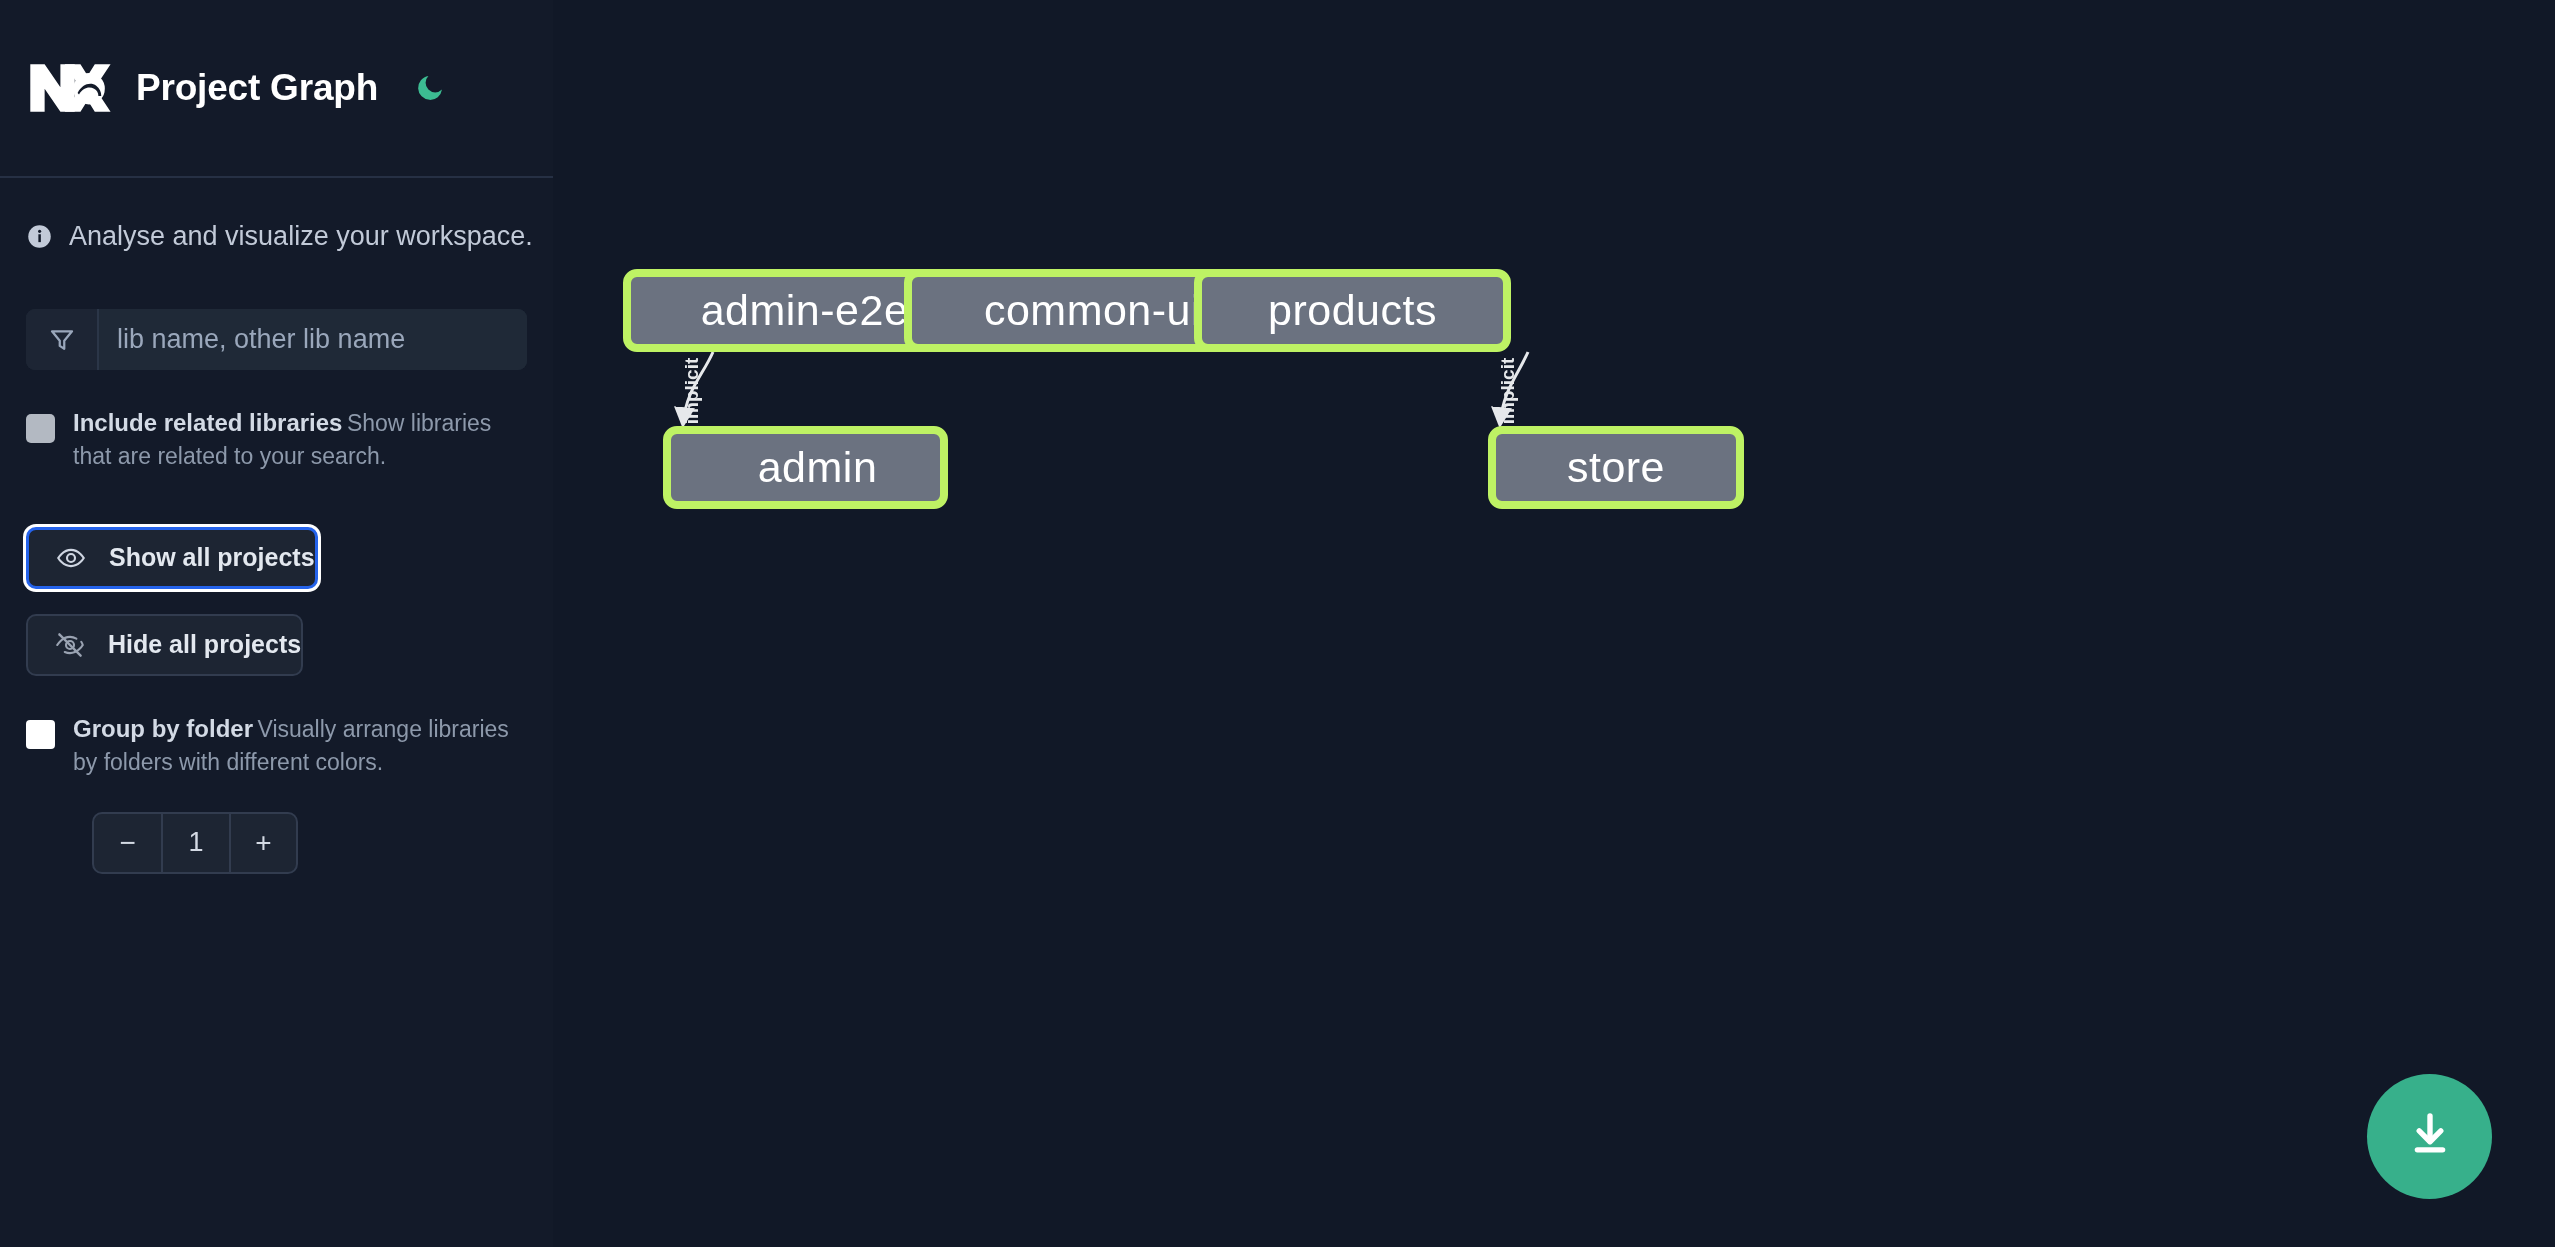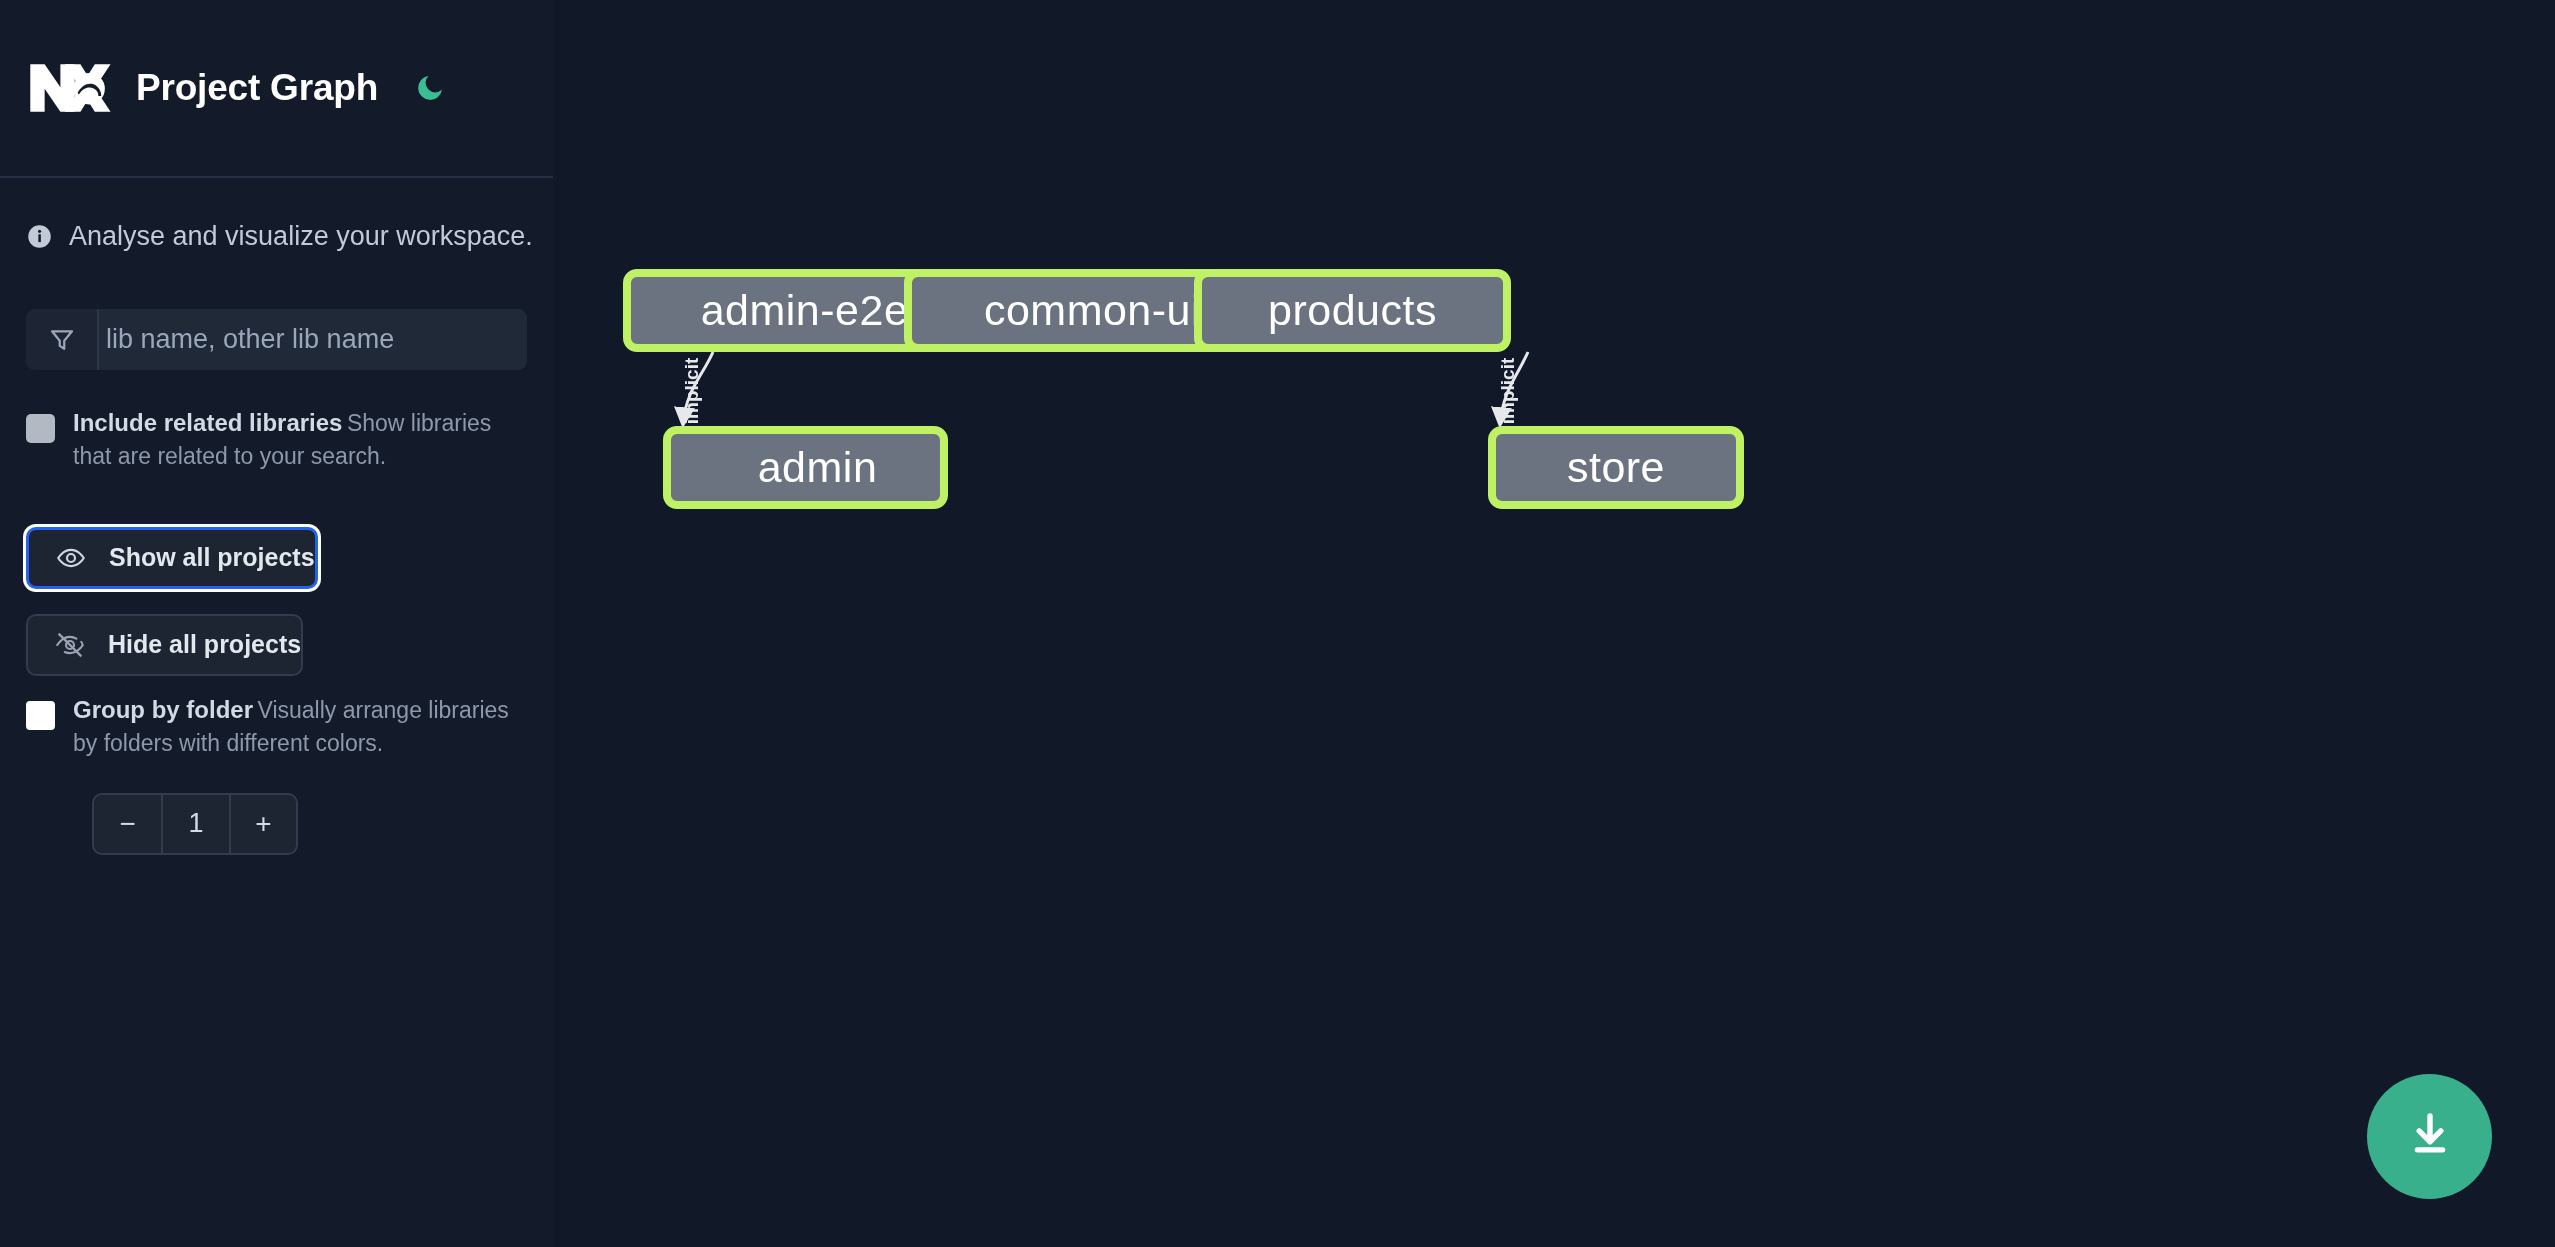--- a/index.html
+++ b/index.html
@@ -107,32 +107,32 @@
     background: #1d2534;
   }
   .filter-input {
     flex: 1 1 auto;
     background: #1f2937;
     border: none;
     outline: none;
     color: #5eead4;
     font-size: 27px;
     font-family: "Liberation Sans", sans-serif;
-    padding-left: 7px;
+    padding-left: 18px;
   }
   .filter-input::placeholder { color: #9aa7bb; opacity: 1; }
 
   
   .check-row {
     display: flex;
     align-items: flex-start;
     gap: 18px;
   }
   .check-row.related { margin-top: 37px; }
-  .check-row.groupfolder { margin-top: 18px; }
+  .check-row.groupfolder { margin-top: 37px; }
   .check-row.proximity { margin-top: 39px; }
 
   .cb {
     flex: 0 0 29px;
     width: 29px;
     height: 29px;
     margin-top: 7px;
     border-radius: 5px;
     position: relative;
   }

